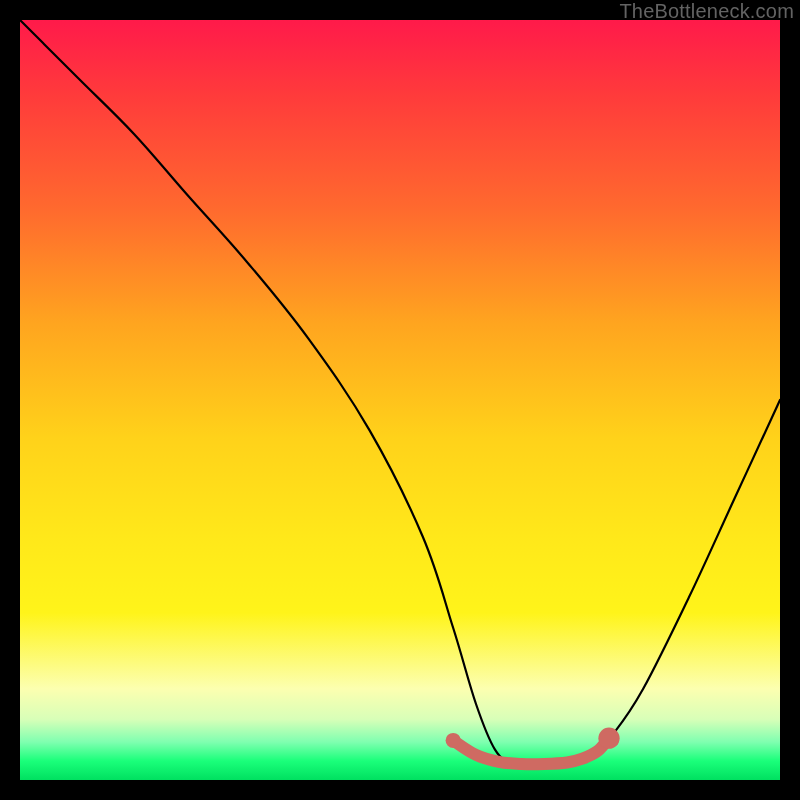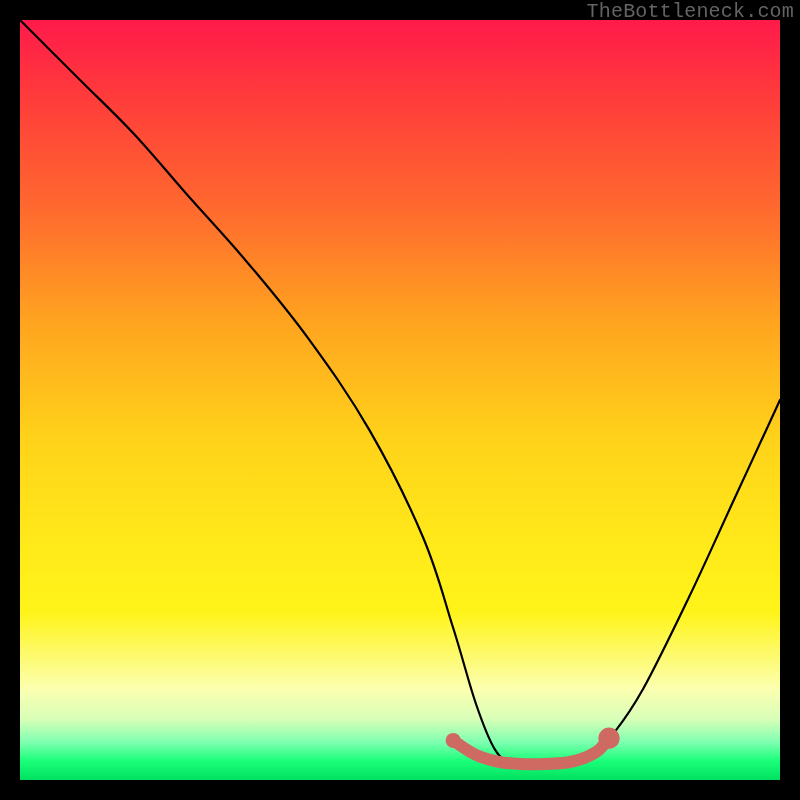--- a/index.html
+++ b/index.html
@@ -36,21 +36,21 @@
       #d8ffb8 92%,
       #7fffb0 95%,
       #1aff7a 97.5%,
       #00e060 100%
     );
   }
   .watermark {
     position: absolute;
     top: 0px;
     right: 6px;
-    font-family: Liberation Mono, monospace;
+    font-family: Liberation Sans, sans-serif;
     font-size: 20px;
     color: #636363;
     letter-spacing: 0.2px;
   }
   svg.curve {
     position: absolute;
     left: 0;
     top: 0;
     width: 760px;
     height: 760px;

